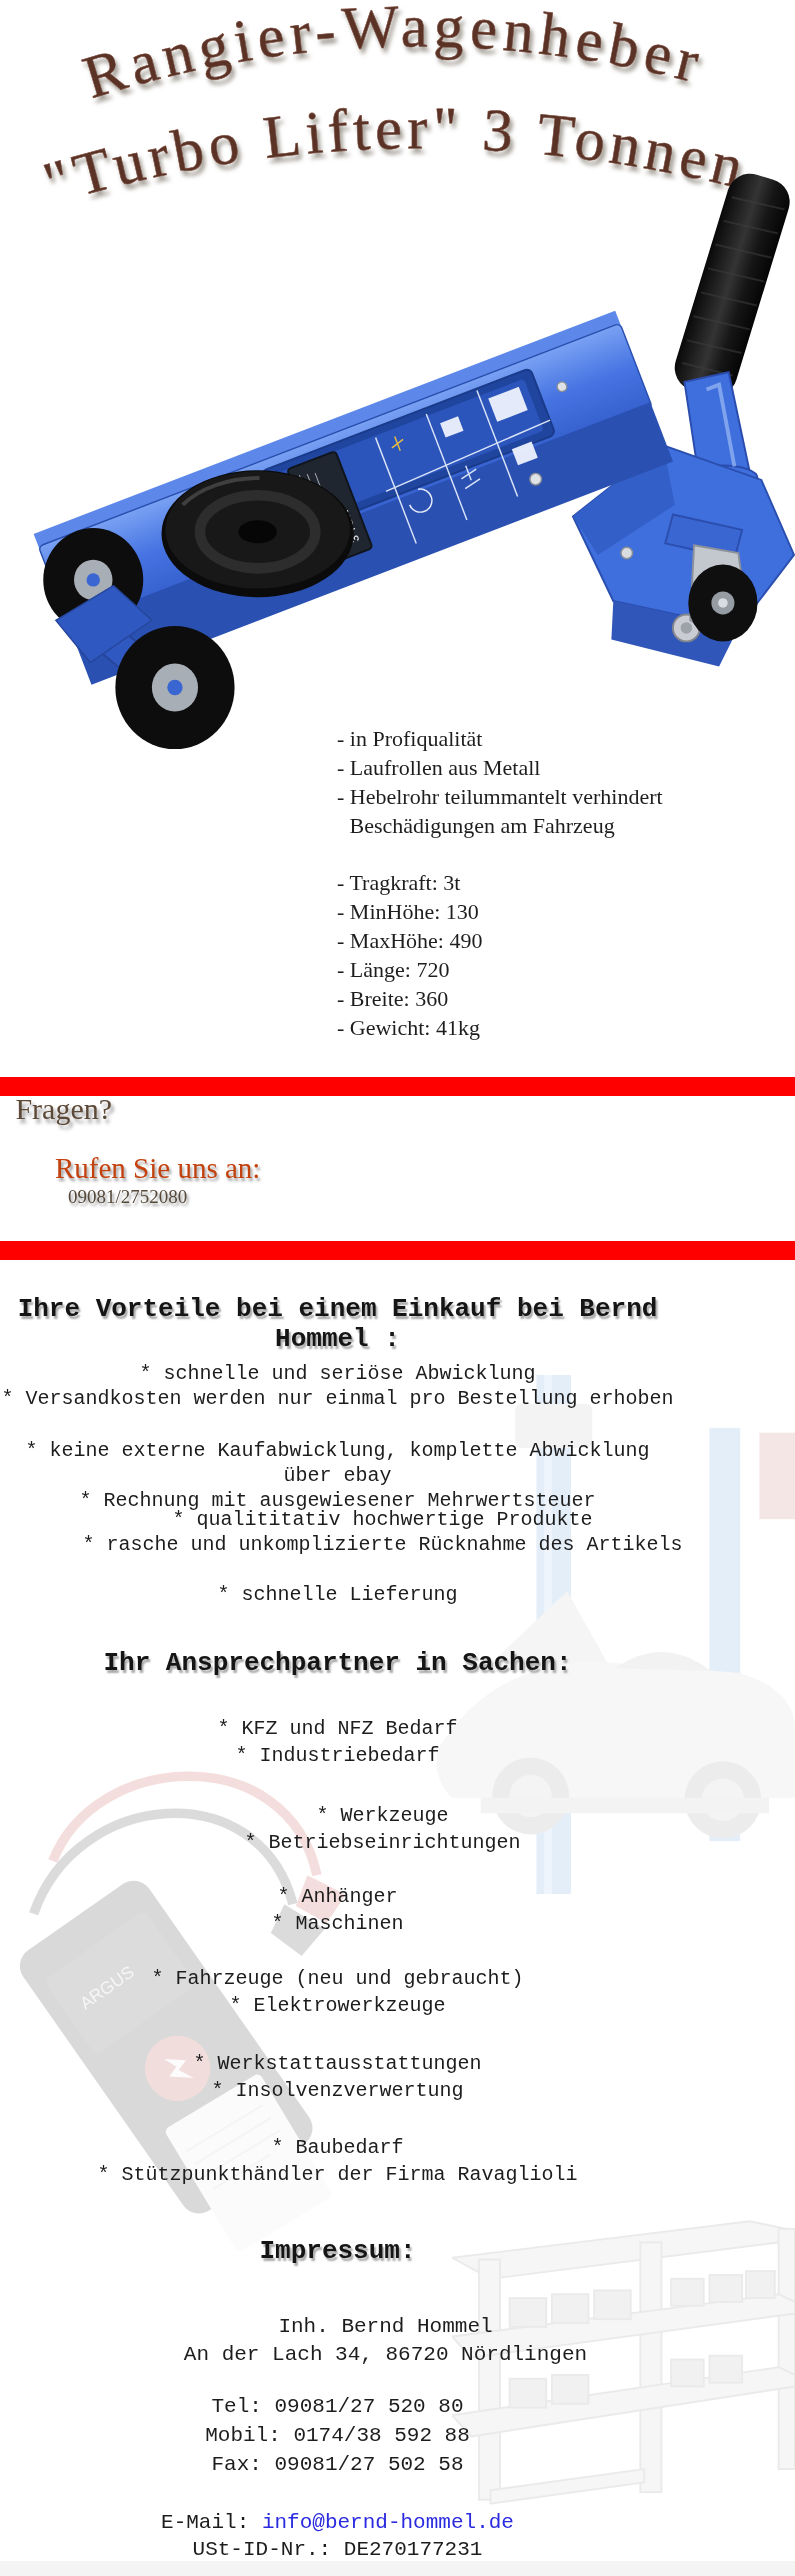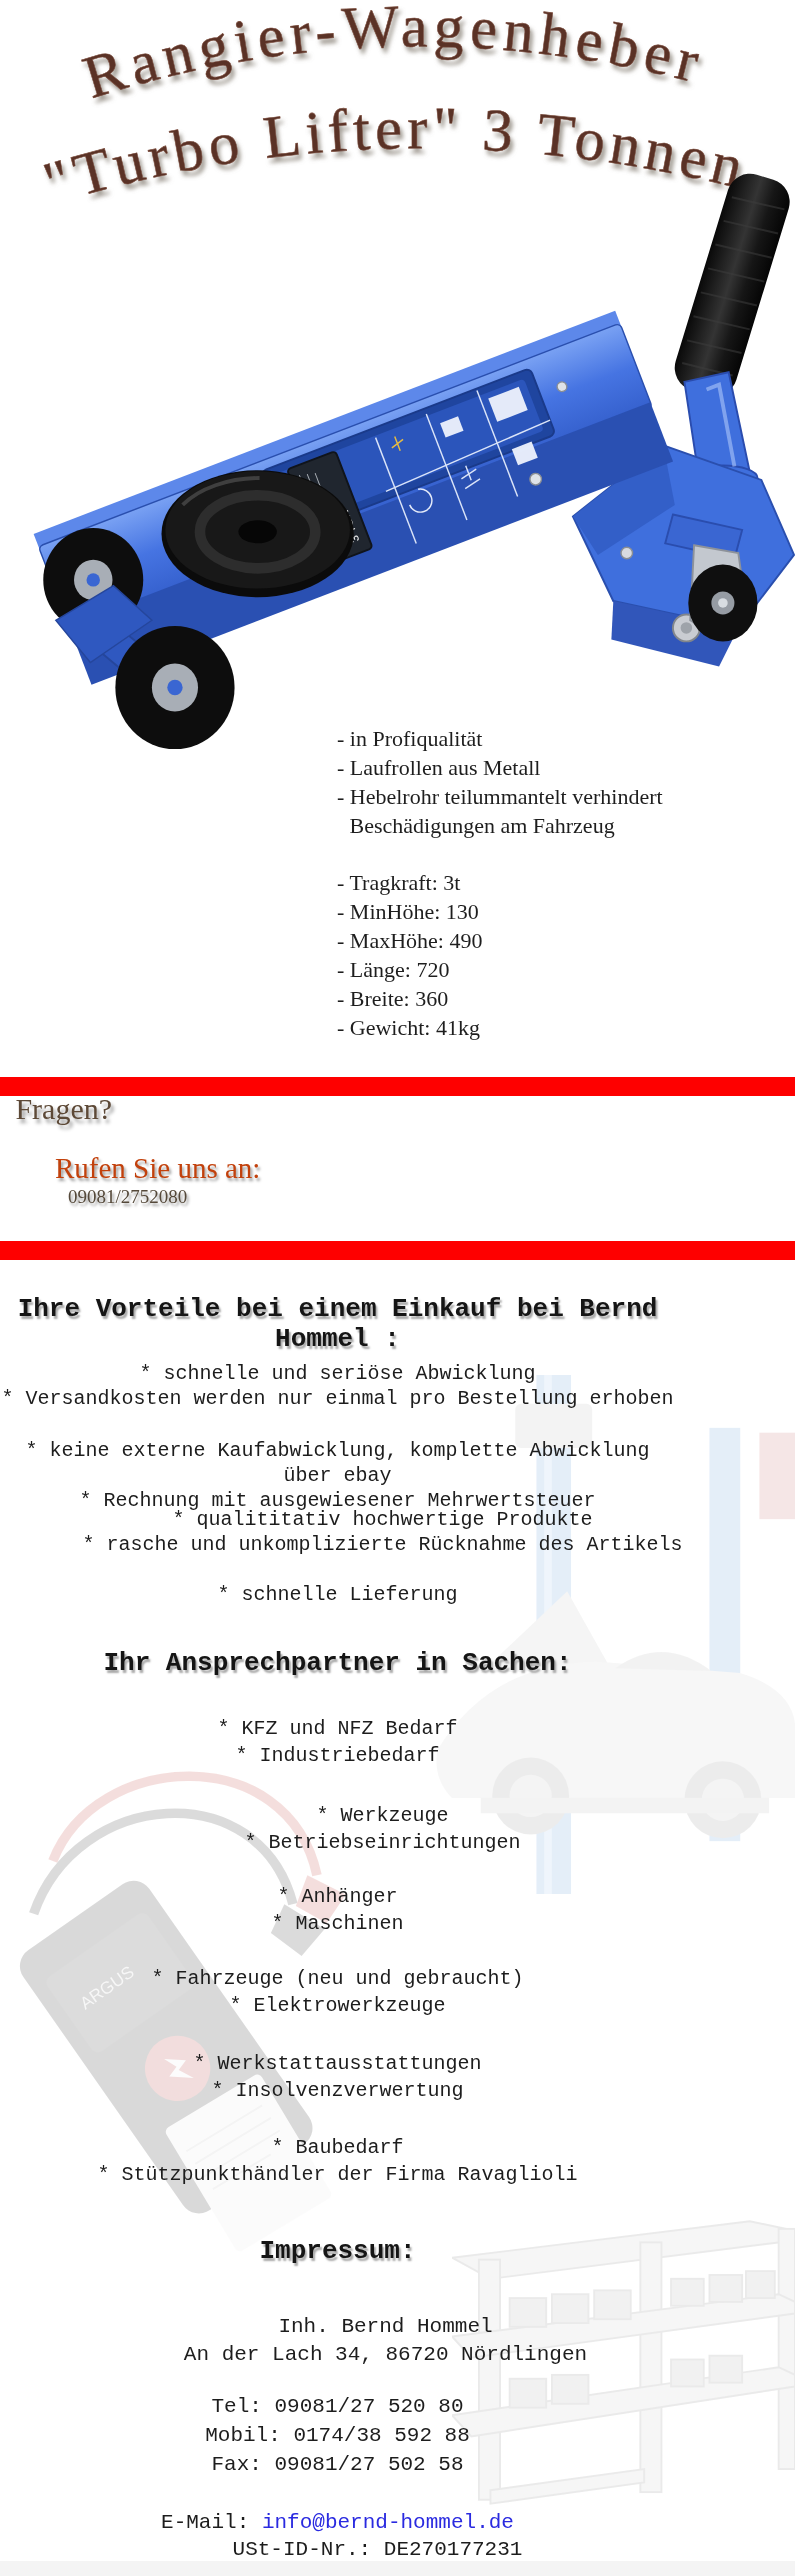--- a/index.html
+++ b/index.html
@@ -32,21 +32,21 @@
   #adv-g0{top:1361px;text-align:center;} #adv-g1{top:1438px;} #adv-g2{top:1507px;margin-left:45px;} #adv-g3{top:1582px;}
   #partner-heading{top:1648px;}
   .partner-group{font-size:20px;line-height:27px;color:#1d1d1d;}
   #pa-g0{top:1715px;} #pa-g1{top:1802px;padding-left:45px;} #pa-g2{top:1883px;}
   #pa-g3{top:1965px;} #pa-g4{top:2050px;} #pa-g5{top:2134px;}
   #imp-heading{top:2236px;}
   .imp-block{font-size:21px;line-height:28px;color:#1d1d1d;}
   #imp-address{top:2313px;margin-left:48px;}
   #imp-phones{top:2392px;line-height:29px;}
   #imp-email{top:2509px;}
-  #imp-ust{top:2536px;padding-left:40px;}
+  #imp-ust{top:2536px;}
   .email-link{color:#2a2ae0;text-decoration:none;}
   
   #wm-lift{position:absolute;top:1375px;left:423px;opacity:0.18;}
   #wm-tester{position:absolute;top:1760px;left:0px;opacity:0.16;}
   #wm-shelf{position:absolute;top:2202px;left:452px;opacity:0.55;}
   .footer-strip{position:absolute;top:2561px;left:0;width:795px;height:15.4px;background:#f4f4f4;}
 </style>
 </head>
 <body>
 

